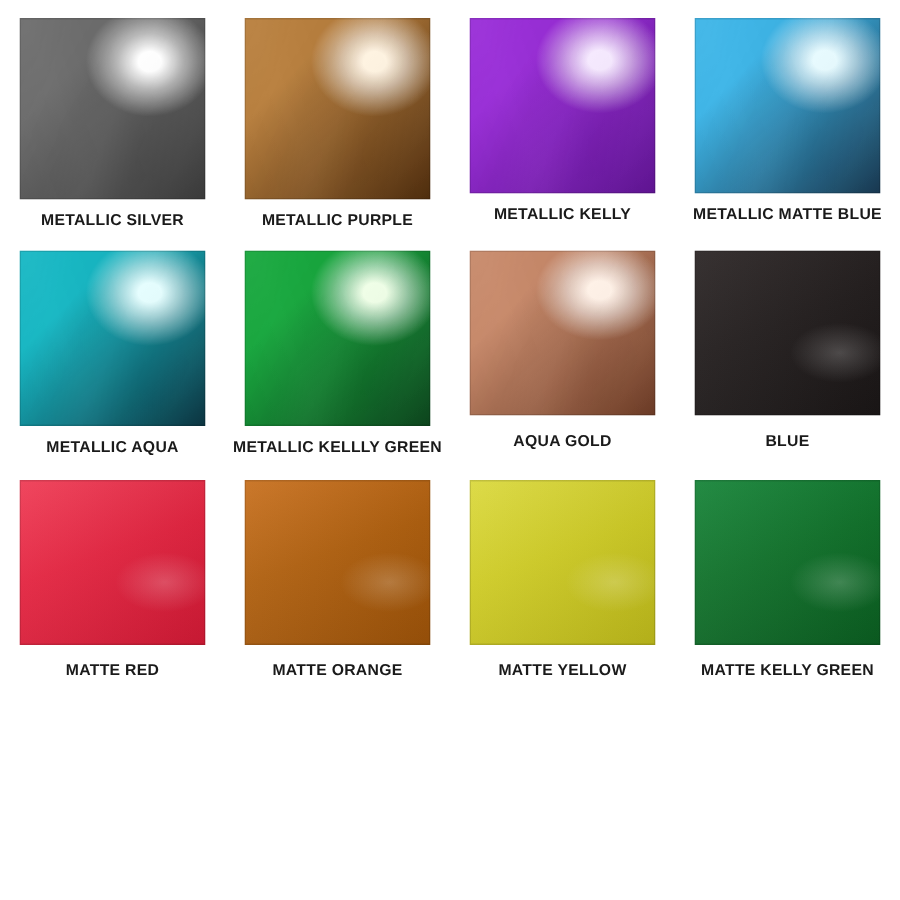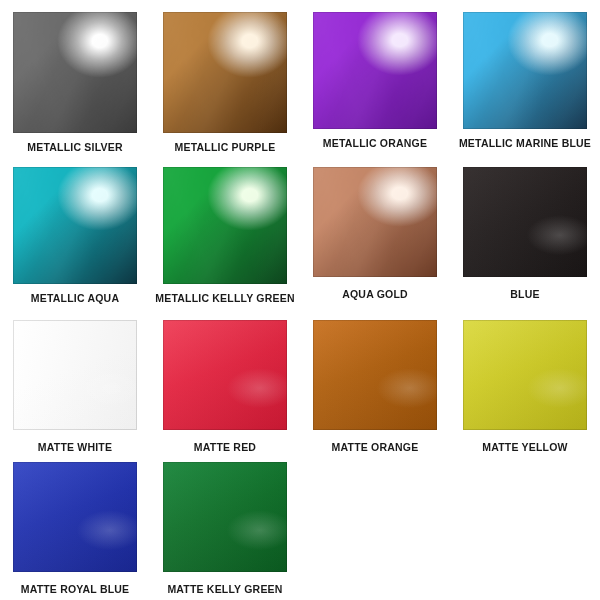--- a/index.html
+++ b/index.html
@@ -116,30 +116,30 @@
       </div>
       <div class="swatch-label">METALLIC PURPLE</div>
     </div>
     <div class="swatch-cell row-2">
       <div class="swatch-chip">
         <div class="chip-base" style="background: linear-gradient(135deg, rgb(154, 47, 216) 0%, rgb(154, 47, 216) 28%, rgb(94, 19, 145) 100%);"></div>
         <div class="chip-sheen" style="background: radial-gradient(52% 46% at 70% 24%, rgb(246, 234, 255) 0%, rgb(246, 234, 255) 12%, rgba(255, 255, 255, 0.55) 34%, rgba(255, 255, 255, 0) 66%);"></div>
         <div class="chip-grain"></div>
         <div class="chip-border"></div>
       </div>
-      <div class="swatch-label">METALLIC ORANGE</div>
+      <div class="swatch-label">METALLIC KELLY</div>
     </div>
     <div class="swatch-cell row-2">
       <div class="swatch-chip">
         <div class="chip-base" style="background: linear-gradient(135deg, rgb(63, 182, 232) 0%, rgb(63, 182, 232) 28%, rgb(23, 55, 79) 100%);"></div>
         <div class="chip-sheen" style="background: radial-gradient(52% 46% at 70% 24%, rgb(232, 251, 255) 0%, rgb(232, 251, 255) 12%, rgba(255, 255, 255, 0.55) 34%, rgba(255, 255, 255, 0) 66%);"></div>
         <div class="chip-grain"></div>
         <div class="chip-border"></div>
       </div>
-      <div class="swatch-label">METALLIC MARINE BLUE</div>
+      <div class="swatch-label">METALLIC MATTE BLUE</div>
     </div>
     <div class="swatch-cell row-2">
       <div class="swatch-chip">
         <div class="chip-base" style="background: linear-gradient(135deg, rgb(24, 184, 196) 0%, rgb(24, 184, 196) 28%, rgb(11, 52, 64) 100%);"></div>
         <div class="chip-sheen" style="background: radial-gradient(52% 46% at 70% 24%, rgb(230, 254, 255) 0%, rgb(230, 254, 255) 12%, rgba(255, 255, 255, 0.55) 34%, rgba(255, 255, 255, 0) 66%);"></div>
         <div class="chip-grain"></div>
         <div class="chip-border"></div>
       </div>
       <div class="swatch-label">METALLIC AQUA</div>
     </div>
@@ -164,28 +164,20 @@
     <div class="swatch-cell row-3">
       <div class="swatch-chip">
         <div class="chip-base" style="background: linear-gradient(160deg, rgb(45, 39, 39) 0%, rgb(35, 30, 30) 45%, rgb(26, 22, 22) 100%);"></div>
         <div class="chip-matte-gloss"></div>
         <div class="chip-border"></div>
       </div>
       <div class="swatch-label">BLUE</div>
     </div>
     <div class="swatch-cell row-3">
       <div class="swatch-chip">
-        <div class="chip-base" style="background: linear-gradient(160deg, rgb(255, 255, 255) 0%, rgb(255, 255, 255) 45%, rgb(252, 252, 252) 100%);"></div>
-        <div class="chip-matte-gloss"></div>
-        <div class="chip-border"></div>
-      </div>
-      <div class="swatch-label">MATTE WHITE</div>
-    </div>
-    <div class="swatch-cell row-3">
-      <div class="swatch-chip">
         <div class="chip-base" style="background: linear-gradient(160deg, rgb(239, 61, 86) 0%, rgb(228, 37, 65) 45%, rgb(208, 26, 53) 100%);"></div>
         <div class="chip-matte-gloss"></div>
         <div class="chip-border"></div>
       </div>
       <div class="swatch-label">MATTE RED</div>
     </div>
     <div class="swatch-cell row-4">
       <div class="swatch-chip">
         <div class="chip-base" style="background: linear-gradient(160deg, rgb(200, 113, 32) 0%, rgb(176, 96, 15) 45%, rgb(155, 82, 9) 100%);"></div>
         <div class="chip-matte-gloss"></div>
@@ -193,28 +185,20 @@
       </div>
       <div class="swatch-label">MATTE ORANGE</div>
     </div>
     <div class="swatch-cell row-4">
       <div class="swatch-chip">
         <div class="chip-base" style="background: linear-gradient(160deg, rgb(219, 217, 63) 0%, rgb(207, 204, 38) 45%, rgb(188, 184, 27) 100%);"></div>
         <div class="chip-matte-gloss"></div>
         <div class="chip-border"></div>
       </div>
       <div class="swatch-label">MATTE YELLOW</div>
-    </div>
-    <div class="swatch-cell row-4">
-      <div class="swatch-chip">
-        <div class="chip-base" style="background: linear-gradient(160deg, rgb(50, 69, 196) 0%, rgb(34, 51, 176) 45%, rgb(26, 40, 150) 100%);"></div>
-        <div class="chip-matte-gloss"></div>
-        <div class="chip-border"></div>
-      </div>
-      <div class="swatch-label">MATTE ROYAL BLUE</div>
     </div>
     <div class="swatch-cell row-4">
       <div class="swatch-chip">
         <div class="chip-base" style="background: linear-gradient(160deg, rgb(24, 133, 58) 0%, rgb(17, 114, 43) 45%, rgb(11, 93, 33) 100%);"></div>
         <div class="chip-matte-gloss"></div>
         <div class="chip-border"></div>
       </div>
       <div class="swatch-label">MATTE KELLY GREEN</div>
     </div>
   </div>

